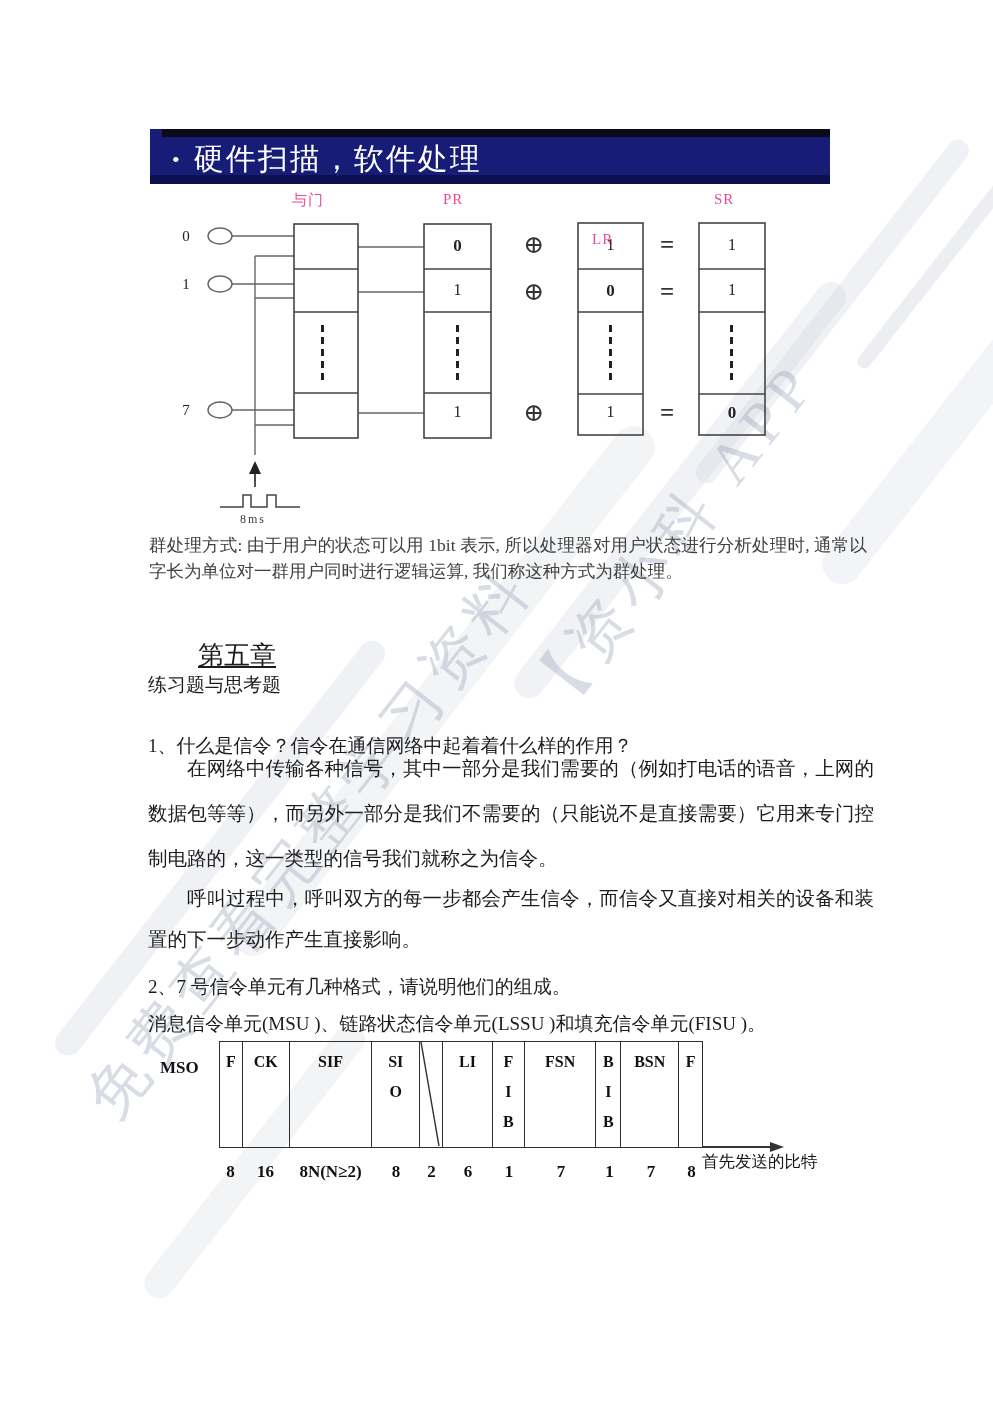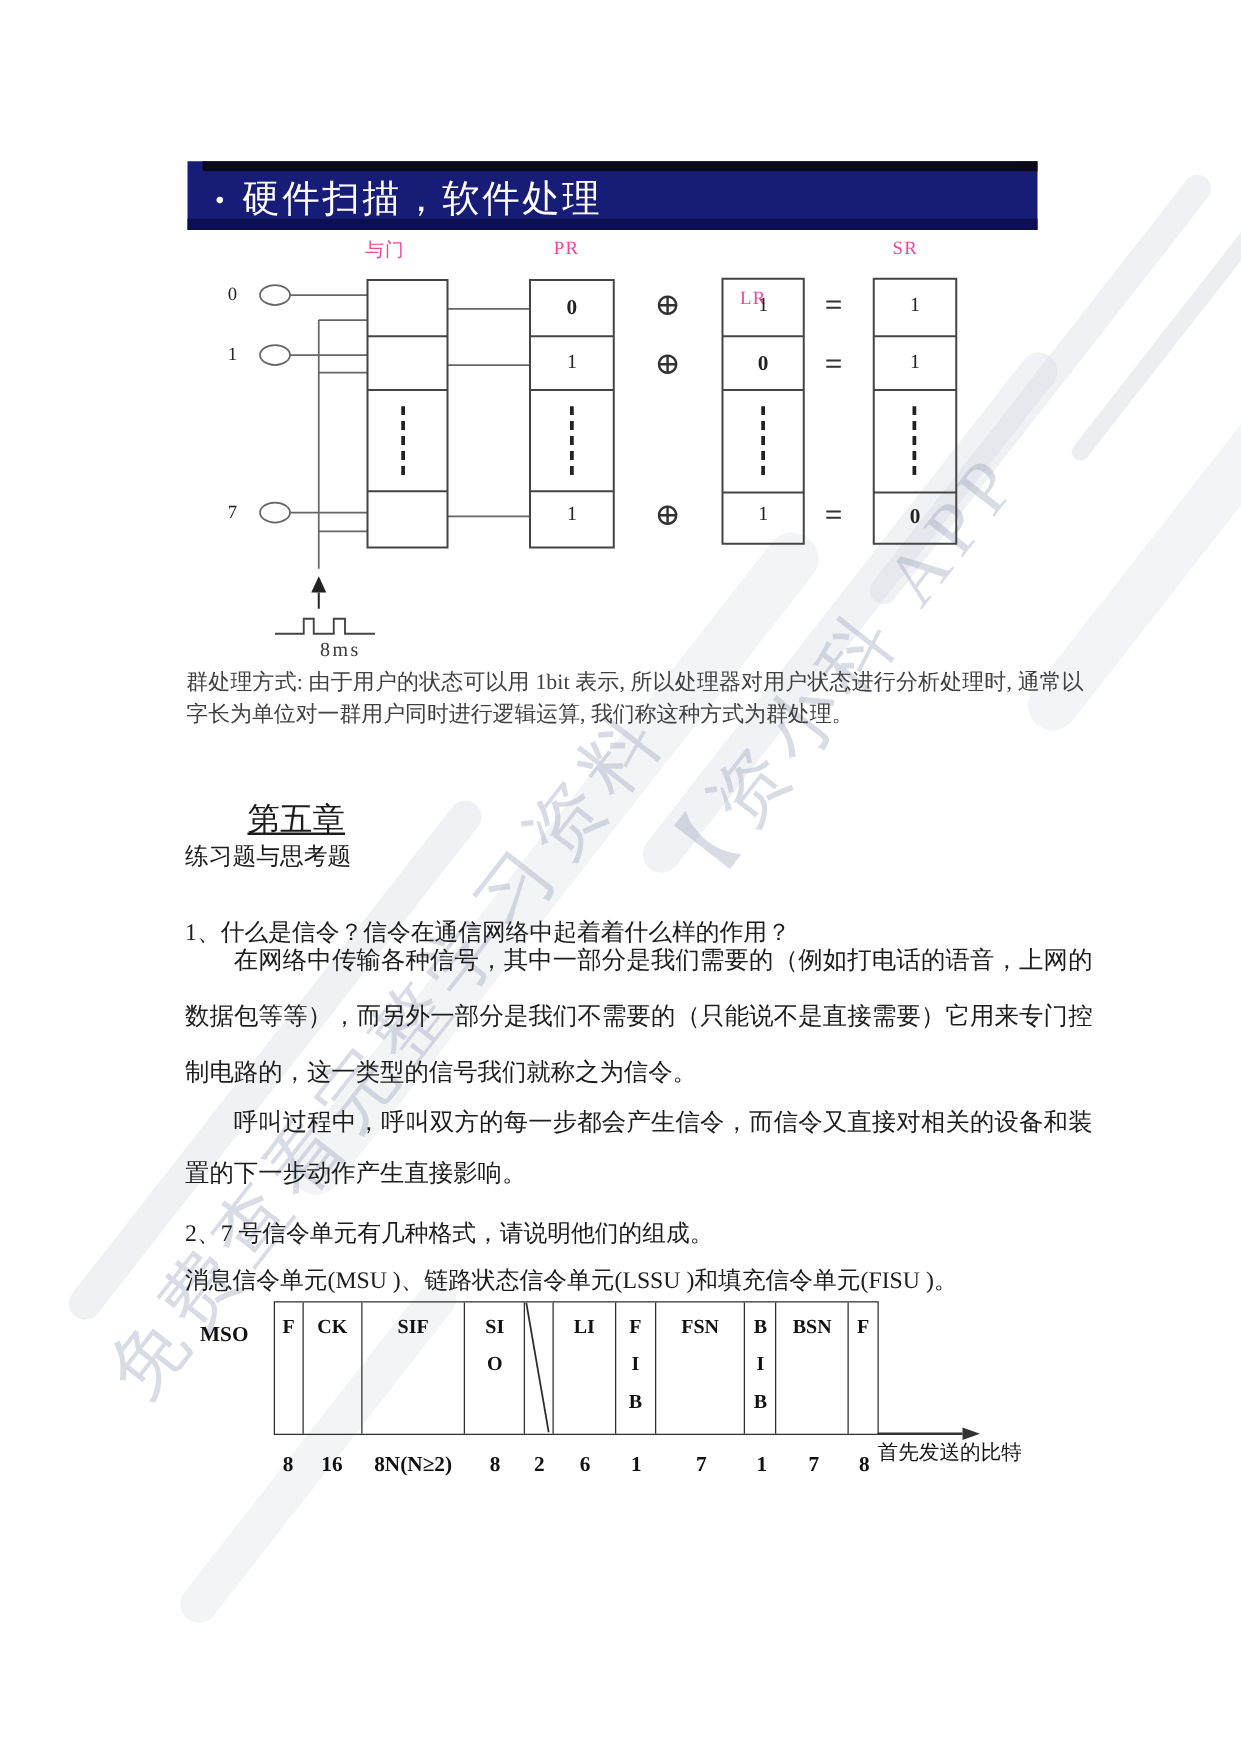--- a/index.html
+++ b/index.html
@@ -28,21 +28,21 @@
 
   
   .dg-label{position:absolute; font-size:15px; letter-spacing:1px; color:#ec4899;}
   .dg-input{position:absolute; width:16px; text-align:center; font-size:15px; color:#222;}
   .reg-val{position:absolute; text-align:center; font-size:16px; color:#222;}
   .reg-val.bold{font-weight:bold; font-size:17px;}
   .xor{position:absolute; width:28px; text-align:center; font-size:25px; color:#333; line-height:26px;}
   .eq{position:absolute; width:30px; text-align:center; font-size:25px; font-weight:600; color:#333;}
   .vdots{position:absolute; width:3px; height:56px;
          background:repeating-linear-gradient(to bottom,#222 0 7px,transparent 7px 12px);}
-  .clk{position:absolute; font-size:16px; color:#3a3a3a; letter-spacing:2px;margin-left:16px;}
+  .clk{position:absolute; font-size:12px; color:#3a3a3a; letter-spacing:2px;}
 
   
   .para{position:absolute; word-break:break-all; overflow-wrap:anywhere; text-align:justify;}
   .p-group{left:149px; top:532px; width:718px; font-size:17.5px; line-height:26px; color:#404040;}
   .p-chapter{left:198px; top:638px; font-size:26px;text-decoration:underline;}
   .p-section{left:148px; top:672px; font-size:19px;}
   .p-q{font-size:19px;margin-top:21px;}
   .p-wide{width:726px; font-size:19.5px; text-indent:2em;}
 
   

